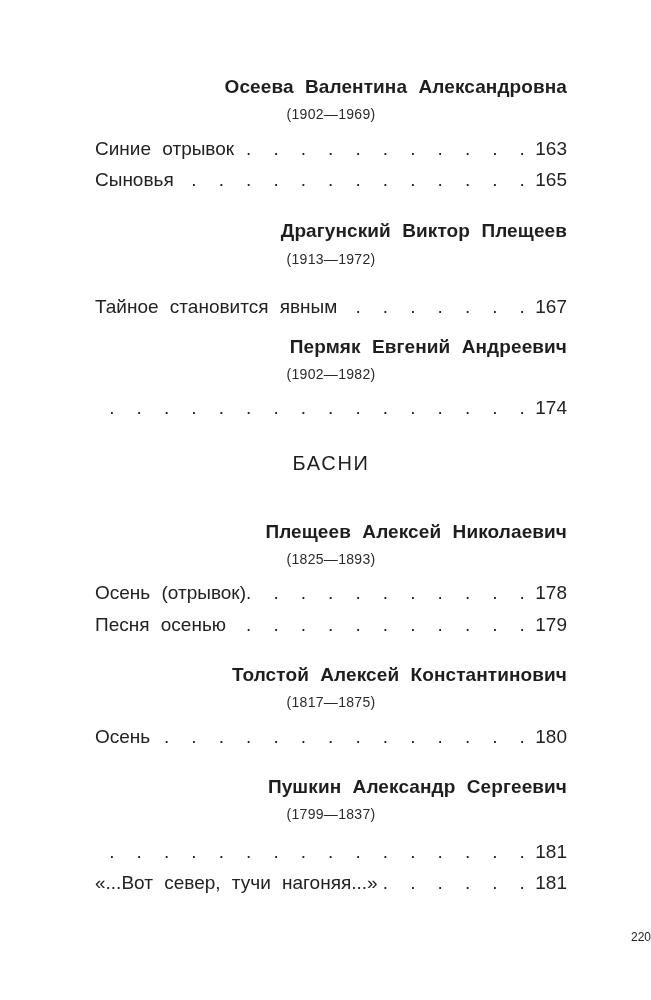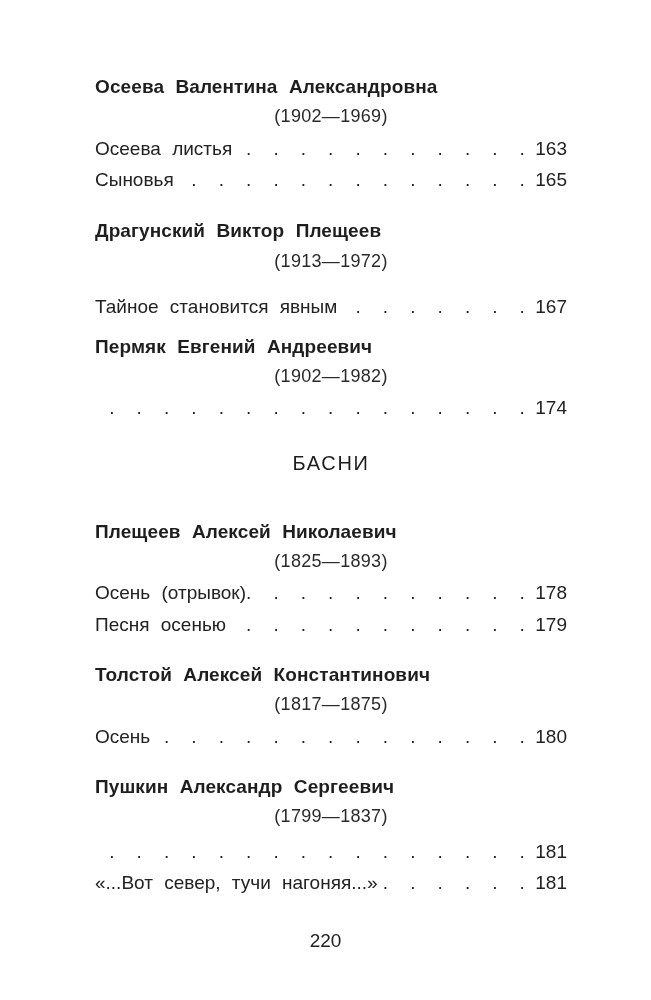--- a/index.html
+++ b/index.html
@@ -18,34 +18,34 @@
   .page {
     position: absolute;
     left: 95px;
     top: 0;
     width: 472px;
   }
   .author {
     position: absolute;
     left: 0;
     width: 472px;
-    text-align: left;
+    text-align: right;
     font-weight: bold;
     font-size: 19px;
     word-spacing: 6px;
     letter-spacing: 0.1px;
     color: #1e1e1e;
     white-space: nowrap;
   }
   .years {
     position: absolute;
     left: 0;
     width: 472px;
     text-align: center;
-    font-size: 18px;
+    font-size: 14px;
     color: #2a2a2a;
     letter-spacing: 0.3px;
   }
   .entry {
     position: absolute;
     left: 0;
     width: 472px;
     height: 26px;
     display: flex;
     align-items: baseline;
@@ -79,34 +79,34 @@
     letter-spacing: 1.6px;
     word-spacing: 8px;
     color: #1e1e1e;
     line-height: 32px;
   }
   .pagenum {
     position: absolute;
     left: 0;
     width: 651px;
     top: 930px;
-    text-align: center;
-    font-size: 19px;
+    text-align: right;
+    font-size: 12px;
     color: #222;
   }
 </style>
 </head>
 <body>
 
 <div class="page">
 
   <div class="author" style="top:76px">Осеева Валентина Александровна</div>
   <div class="years" style="top:106px">(1902—1969)</div>
   <div class="entry" style="top:138px">
-    <span class="title">Осеева листья</span>
+    <span class="title">Синие отрывок</span>
     <span class="dots">. . . . . . . . . . . . . . . . . . . . . . . . . . . . . . . . . . . . . . . .</span>
     <span class="pg">163</span>
   </div>
   <div class="entry" style="top:169px">
     <span class="title">Сыновья</span>
     <span class="dots">. . . . . . . . . . . . . . . . . . . . . . . . . . . . . . . . . . . . . . . .</span>
     <span class="pg">165</span>
   </div>
 
   <div class="author" style="top:220px">Драгунский Виктор Плещеев</div>

